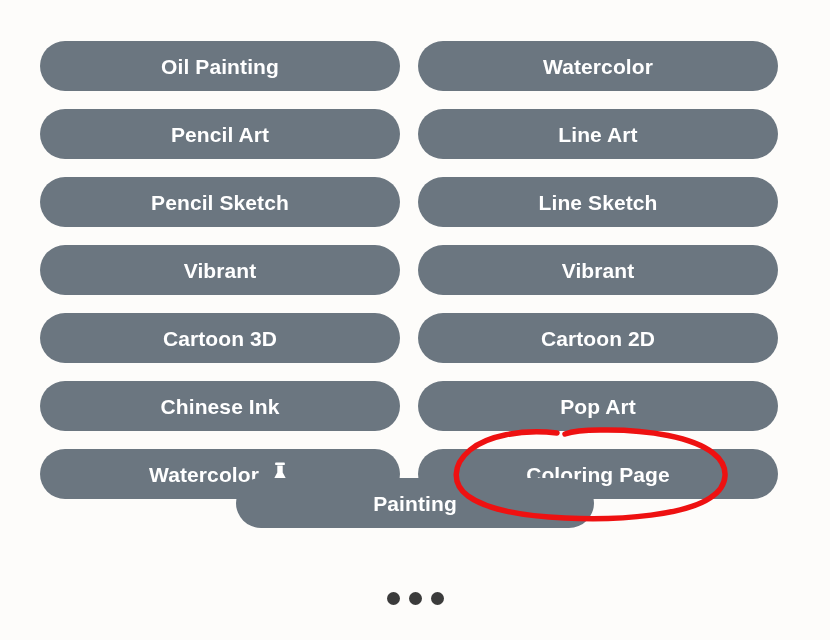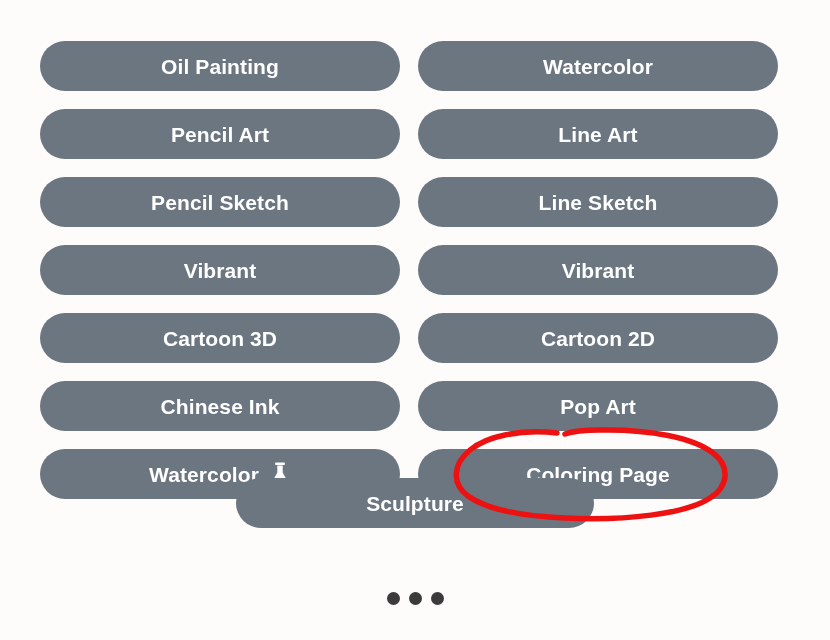--- a/index.html
+++ b/index.html
@@ -175,21 +175,21 @@
     </button>
 
     <button class="style-chip">
       <span class="chip-label">Coloring Page</span>
     </button>
 
   </div>
 
   <div class="full-row">
     <button class="style-chip">
-      <span class="chip-label">Sculpture</span>
+      <span class="chip-label">Painting</span>
     </button>
   </div>
 
   <div class="pager">
     <span class="pager-dot"></span>
     <span class="pager-dot"></span>
     <span class="pager-dot"></span>
   </div>
 
   <svg id="annotation-layer" viewBox="0 0 830 640" width="830" height="640">

